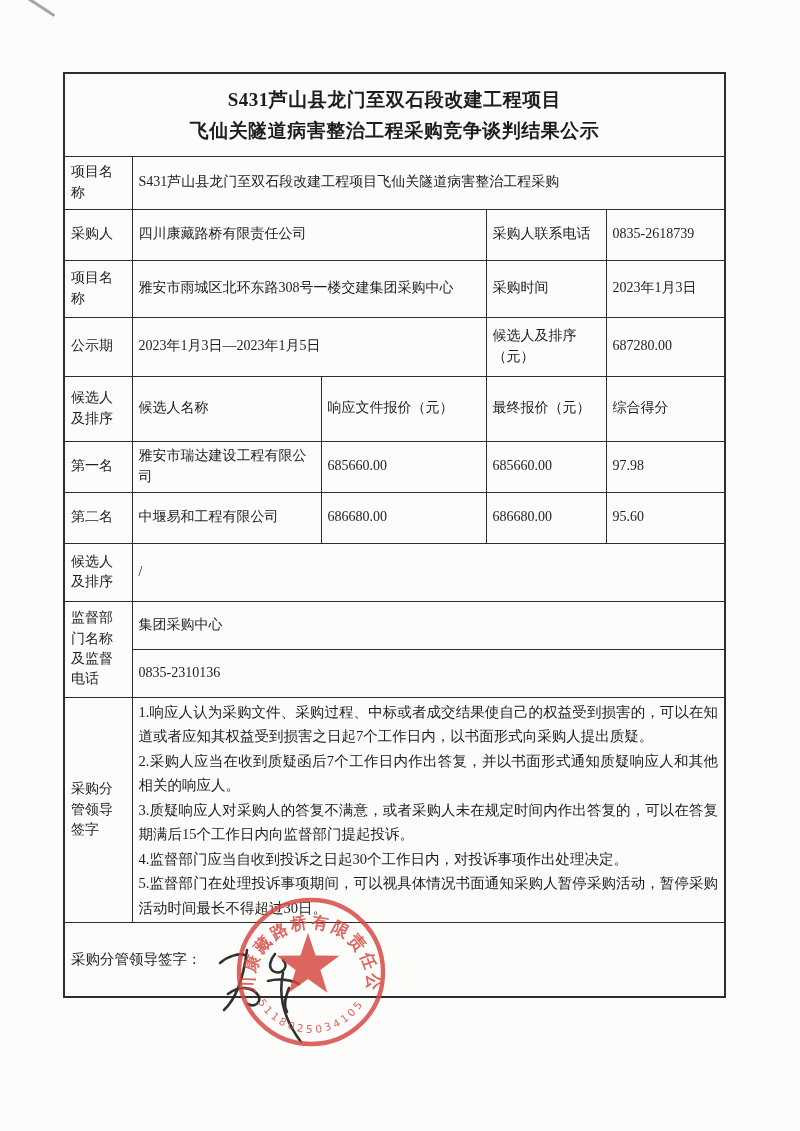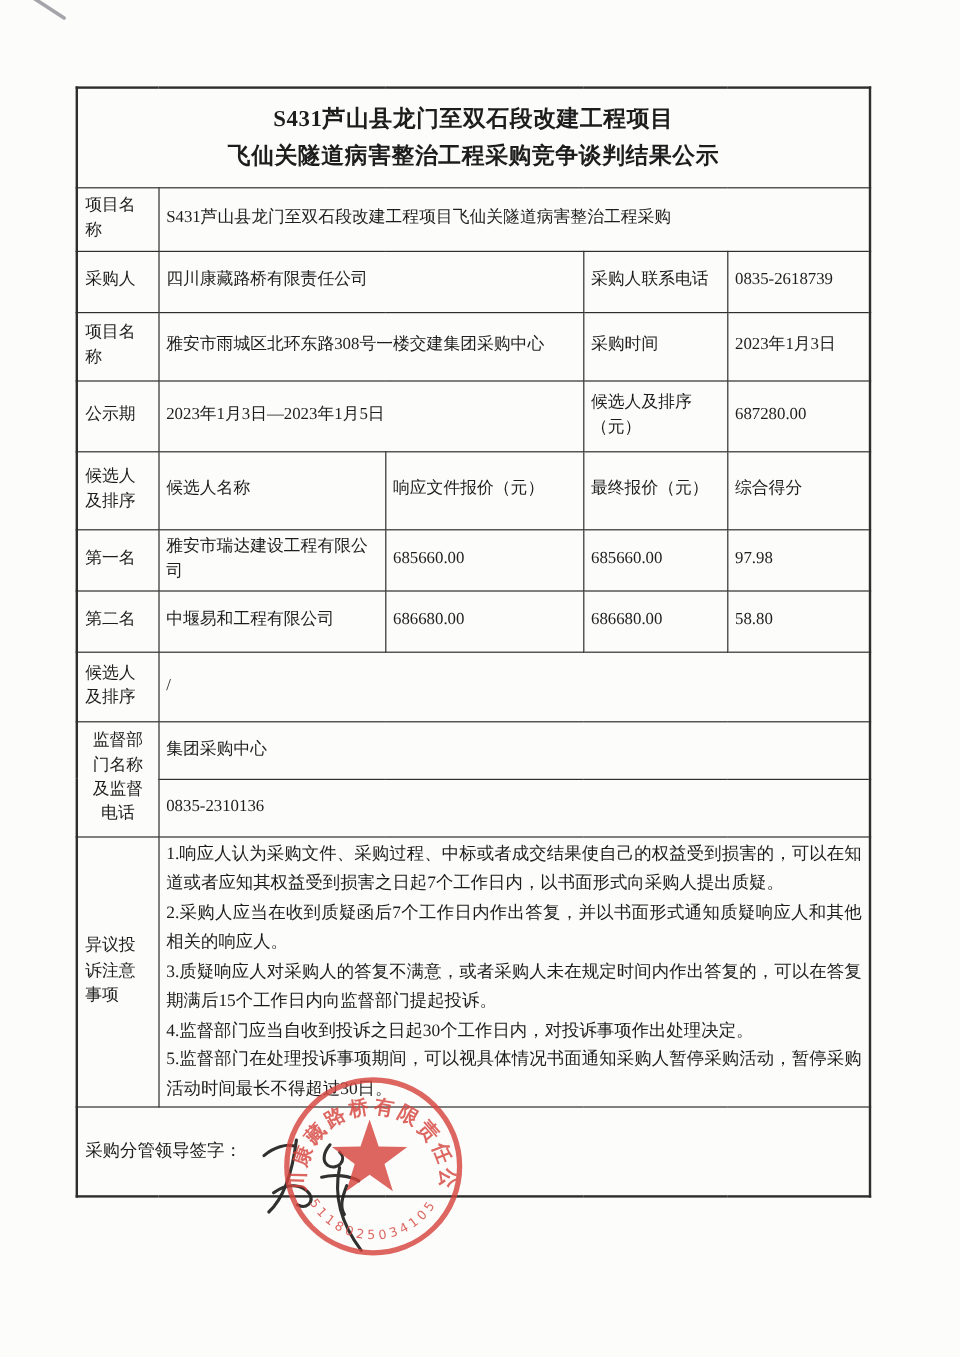--- a/index.html
+++ b/index.html
@@ -32,21 +32,21 @@
   table.doc{border:2px solid #2e2e2e;}
   .t-title{height:83px;}
   .t-title td{text-align:center;vertical-align:middle;}
   .title-line{font-size:19px;font-weight:bold;line-height:31px;letter-spacing:.5px;}
   .r-h55{height:53px;padding-left:43px;} .r-h53{height:51px;} .r-h59{height:57px;}
   .r-h61{height:59px;margin-left:48px;} .r-h67{height:65px;} .r-c{height:51px;margin-left:22px;}
   .r-h60{height:58px;} .r-h50{height:48px;} .r-h225{height:223px;}
   .r-h60b{height:74px;}
   td.lab{padding-left:5px;padding-right:3px;}
   td.cen{text-align:left;}
-  td.mid3{text-align:center;}
+  td.mid3{text-align:left;}
   .complaint-cell{vertical-align:middle;padding:6px 8px;margin-left:36px;}
   .complaint-cell .itm{font-size:14.5px;line-height:24.5px;text-align:justify;}
   .sig-row td{vertical-align:middle;}
   .sig-label{display:inline-block;font-size:14.5px;}
   .stamp-wrap{position:absolute;left:211px;top:862px;width:200px;height:222px;pointer-events:none;}
   .sig-wrap{position:absolute;left:213px;top:936px;width:118px;height:118px;pointer-events:none;}
 </style>
 </head>
 <body>
 
@@ -109,38 +109,38 @@
     <td class="cen">685660.00</td>
     <td class="cen">685660.00</td>
     <td class="cen">97.98</td>
   </tr>
 
   <tr class="r-c">
     <td class="cen">第二名</td>
     <td>中堰易和工程有限公司</td>
     <td class="cen">686680.00</td>
     <td class="cen">686680.00</td>
-    <td class="cen">58.80</td>
+    <td class="cen">95.60</td>
   </tr>
 
   <tr class="r-h60">
     <td class="lab">候选人及排序</td>
     <td colspan="4" class="cen">/</td>
   </tr>
 
   <tr class="r-h50">
     <td rowspan="2" class="mid3">监督部门名称及监督电话</td>
     <td colspan="4" class="cen">集团采购中心</td>
   </tr>
   <tr class="r-h50">
     <td colspan="4" class="cen">0835-2310136</td>
   </tr>
 
   <tr class="r-h225">
-    <td class="lab">异议投诉注意事项</td>
+    <td class="lab">采购分管领导签字</td>
     <td colspan="4" class="complaint-cell">
       <div class="itm">1.响应人认为采购文件、采购过程、中标或者成交结果使自己的权益受到损害的，可以在知道或者应知其权益受到损害之日起7个工作日内，以书面形式向采购人提出质疑。</div>
       <div class="itm">2.采购人应当在收到质疑函后7个工作日内作出答复，并以书面形式通知质疑响应人和其他相关的响应人。</div>
       <div class="itm">3.质疑响应人对采购人的答复不满意，或者采购人未在规定时间内作出答复的，可以在答复期满后15个工作日内向监督部门提起投诉。</div>
       <div class="itm">4.监督部门应当自收到投诉之日起30个工作日内，对投诉事项作出处理决定。</div>
       <div class="itm">5.监督部门在处理投诉事项期间，可以视具体情况书面通知采购人暂停采购活动，暂停采购活动时间最长不得超过30日。</div>
     </td>
   </tr>
 
   <tr class="r-h60b sig-row">

